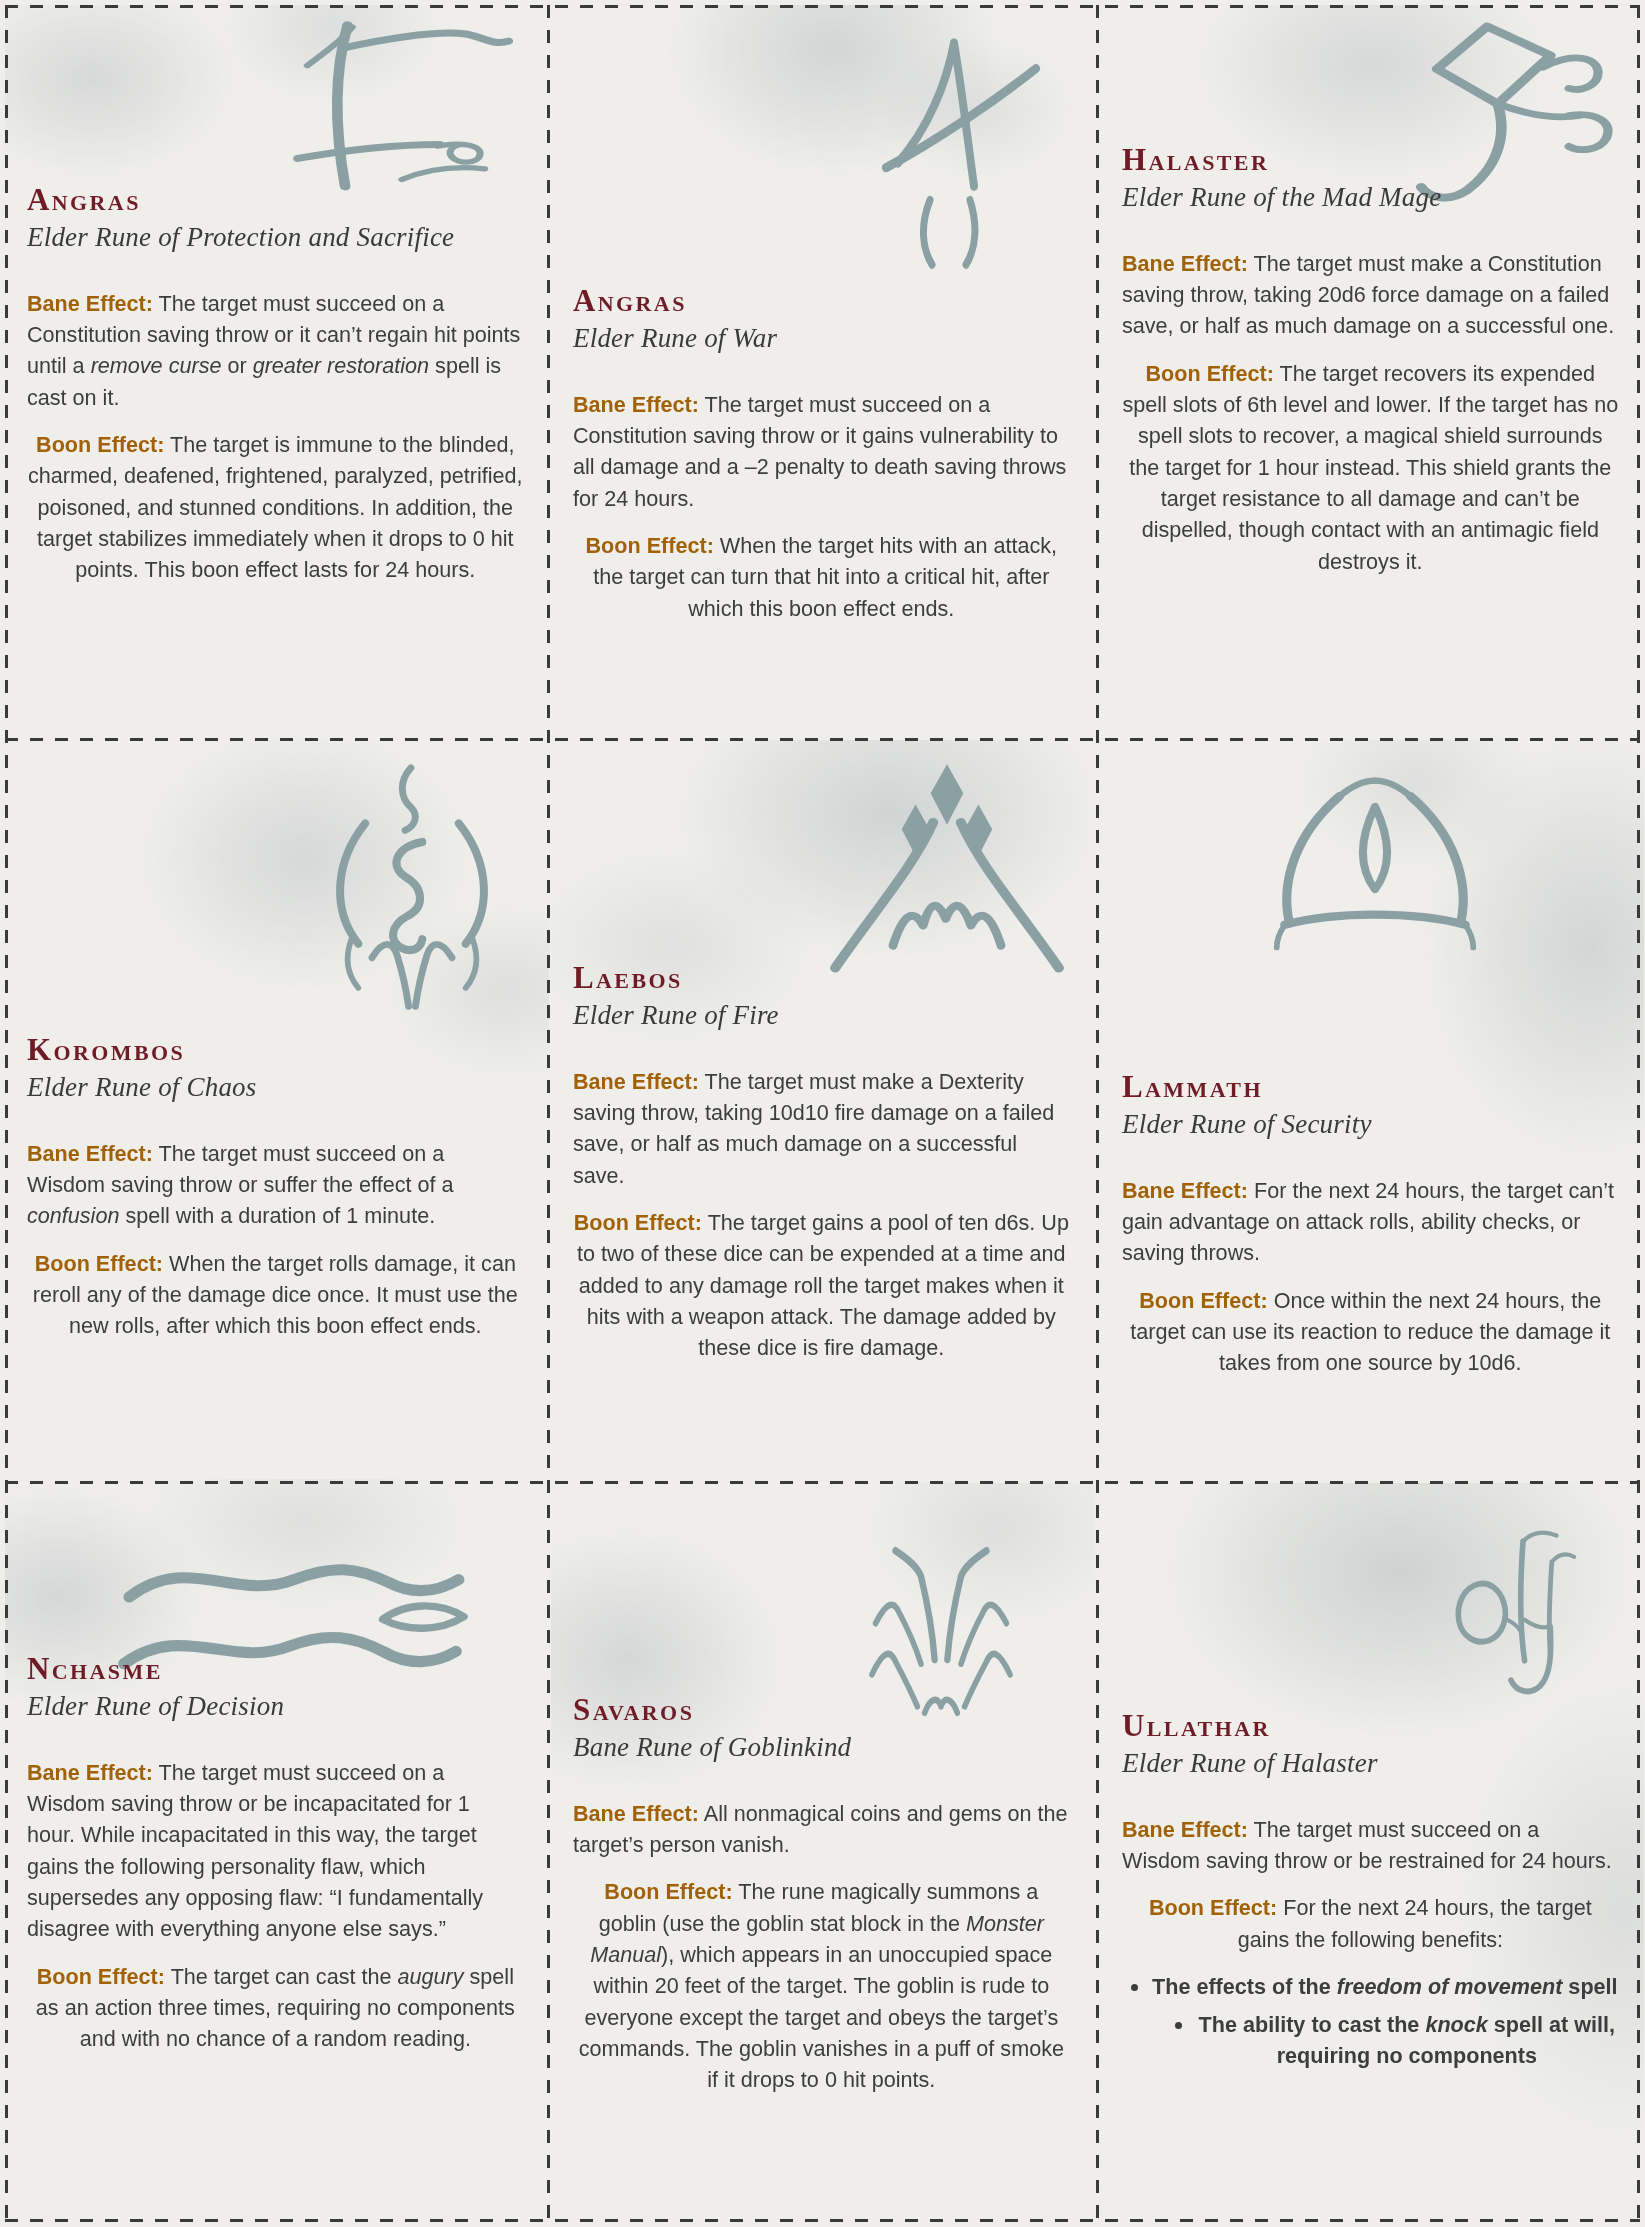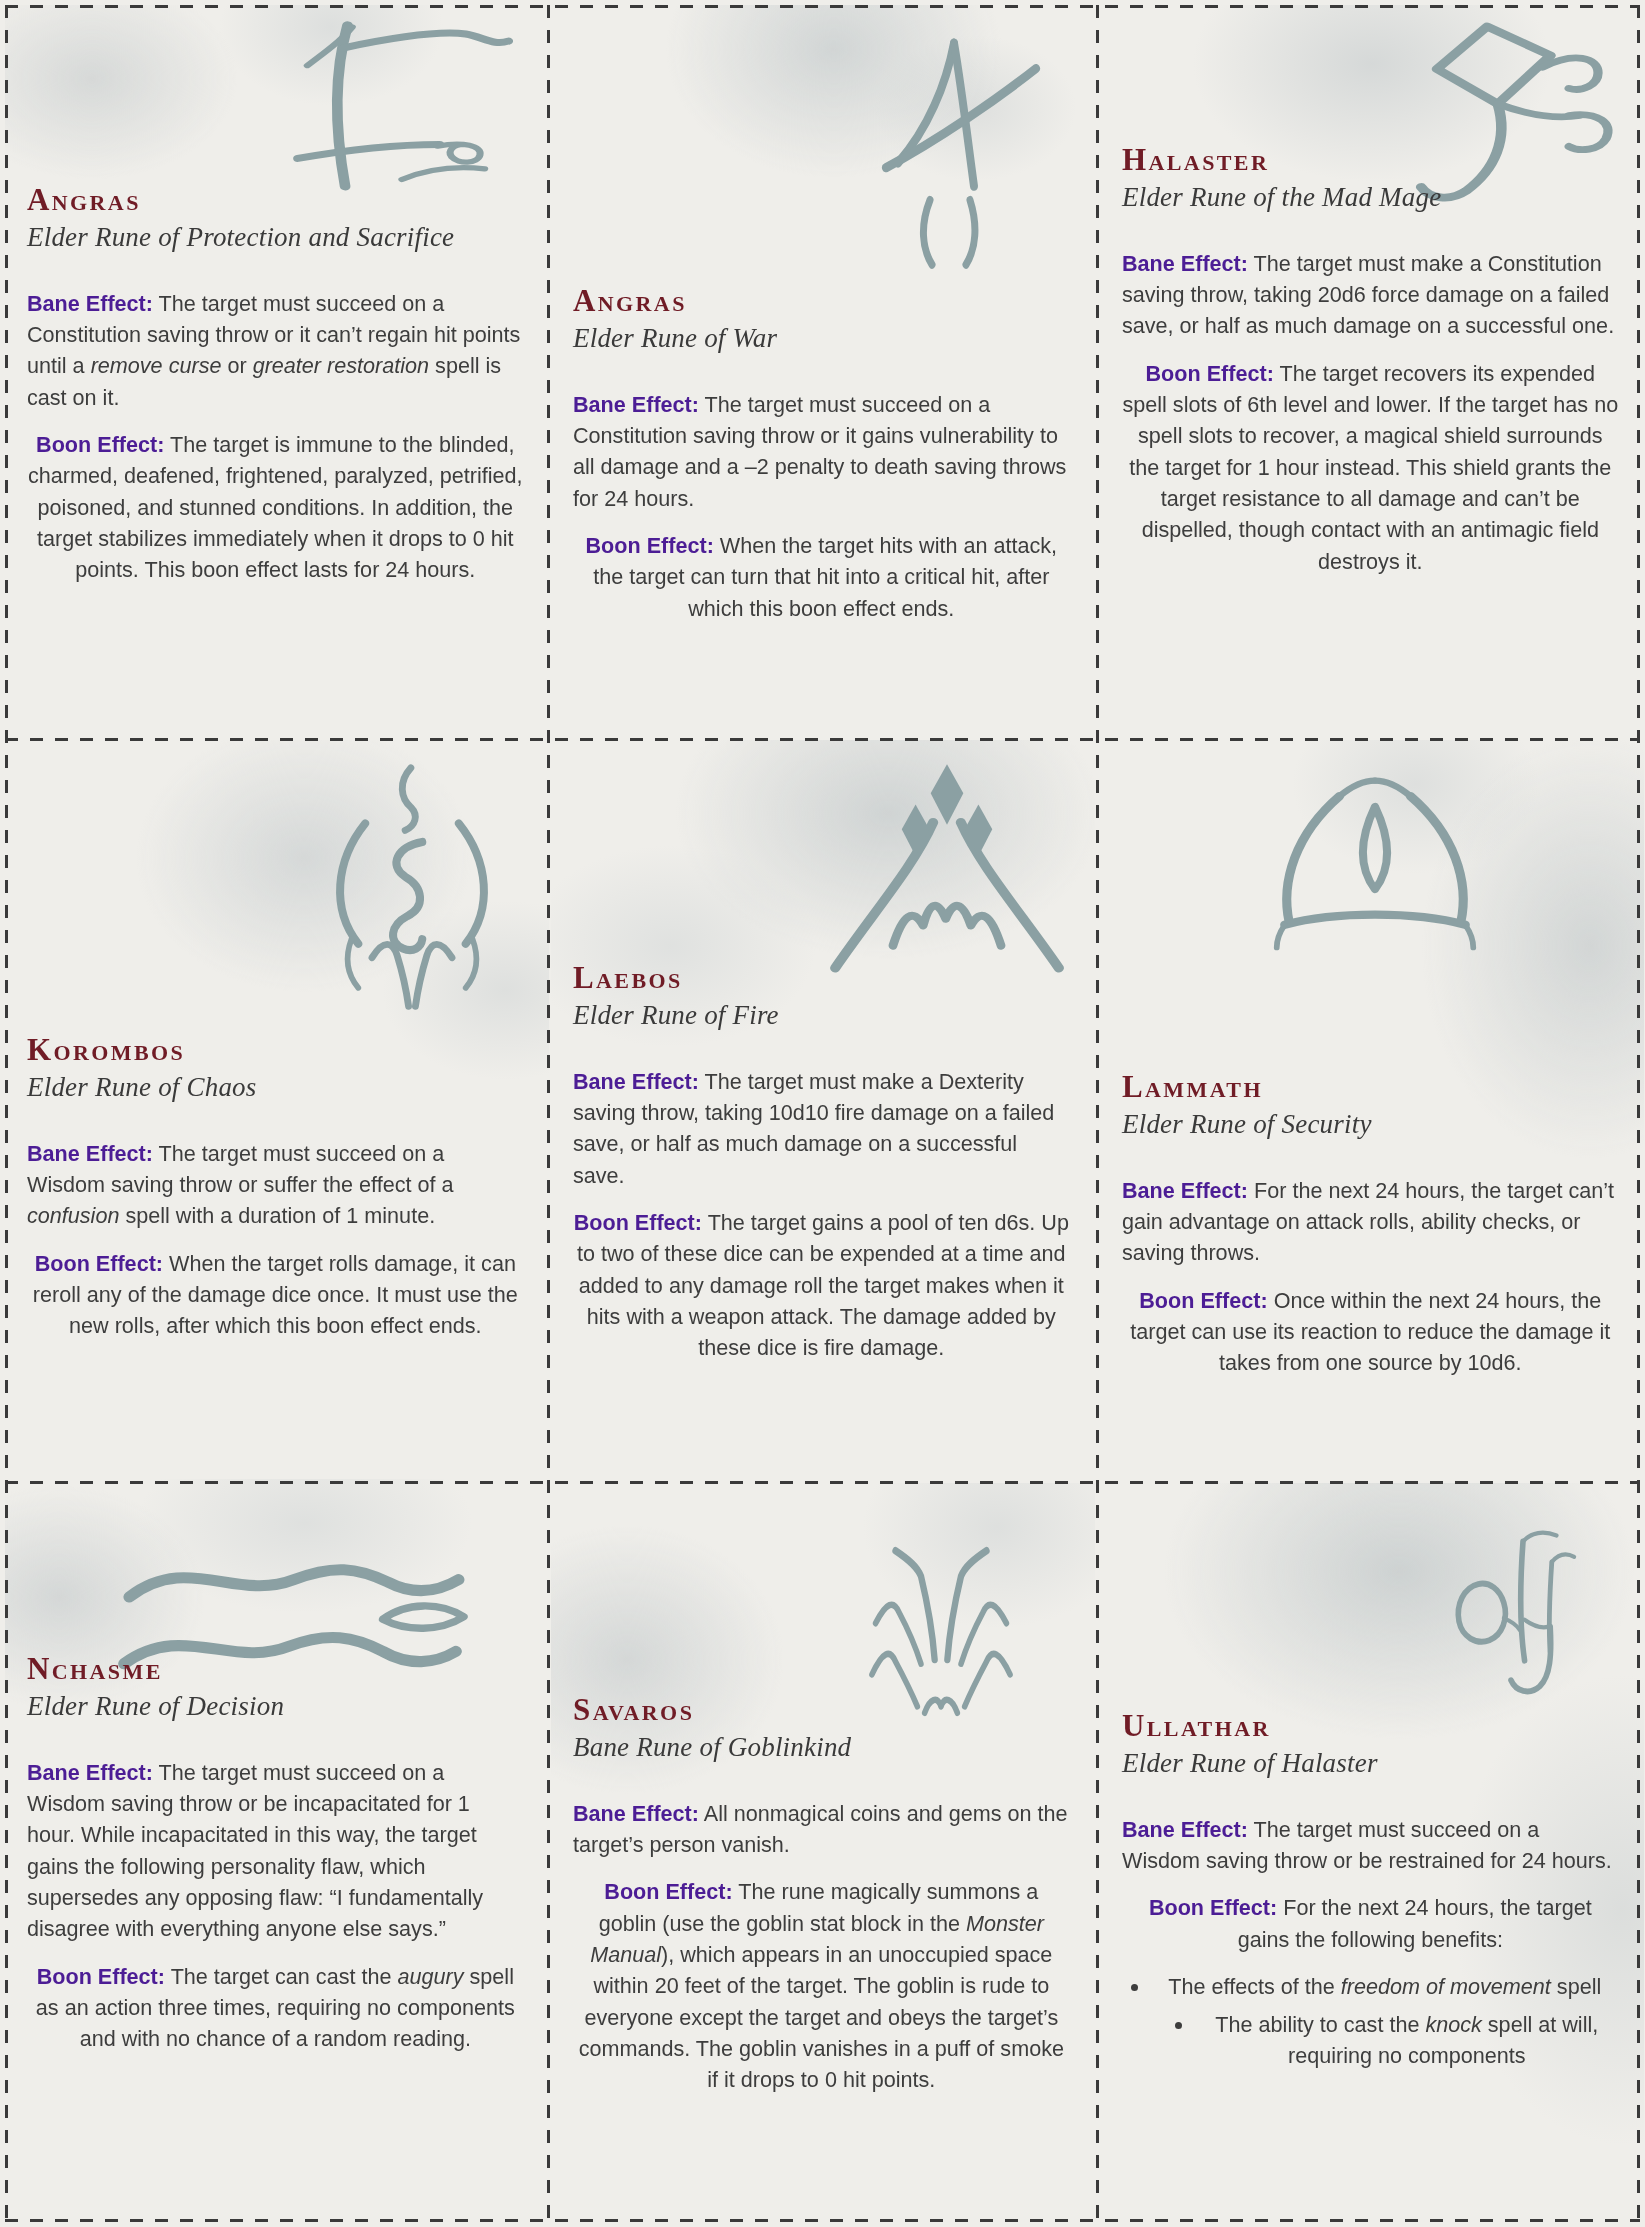--- a/index.html
+++ b/index.html
@@ -49,23 +49,23 @@
   #c3 .text{padding-top:290px}#c4 .text{padding-top:218px}#c5 .text{padding-top:327px}
   #c6 .text{padding-top:170px}#c7 .text{padding-top:207px}#c8 .text{padding-top:223px}
 
   h2.title{margin:0;font-family:"Liberation Serif",serif;font-variant:small-caps;
     font-weight:600;font-size:31px;letter-spacing:2.4px;color:#701c26;line-height:1.1;}
   .subtitle{margin:4.8px 0 0;font-family:"Liberation Serif",serif;font-style:italic;
     font-size:27px;color:#3a3a3a;letter-spacing:0.2px;}
   .body{margin-top:35px;font-size:21.6px;line-height:1.45;color:#3d3d3d;}
   .body p{margin:0;}
   .body p + p, .body p + ul{margin-top:16px;text-align:center;}
-  .body strong{color:#4c1d95;font-weight:700;margin-top:42px;}
+  .body strong{color:#a16207;font-weight:700;margin-top:42px;}
   .body em{font-style:italic;}
-  ul.bullets{margin:16px 0 0;padding-left:29px;list-style:disc;}
+  ul.bullets{margin:16px 0 0;padding-left:29px;list-style:disc;font-weight:bold;}
   ul.bullets li + li{margin-top:6.4px;margin-left:44px;}
 </style>
 </head>
 <body>
 
 <div class="sheet">
 
   <div class="card" id="c0">
     <div class="rune">
       <svg viewBox="0 0 230 210" preserveAspectRatio="none" fill="none" stroke="currentColor" stroke-linecap="round" stroke-linejoin="round">

